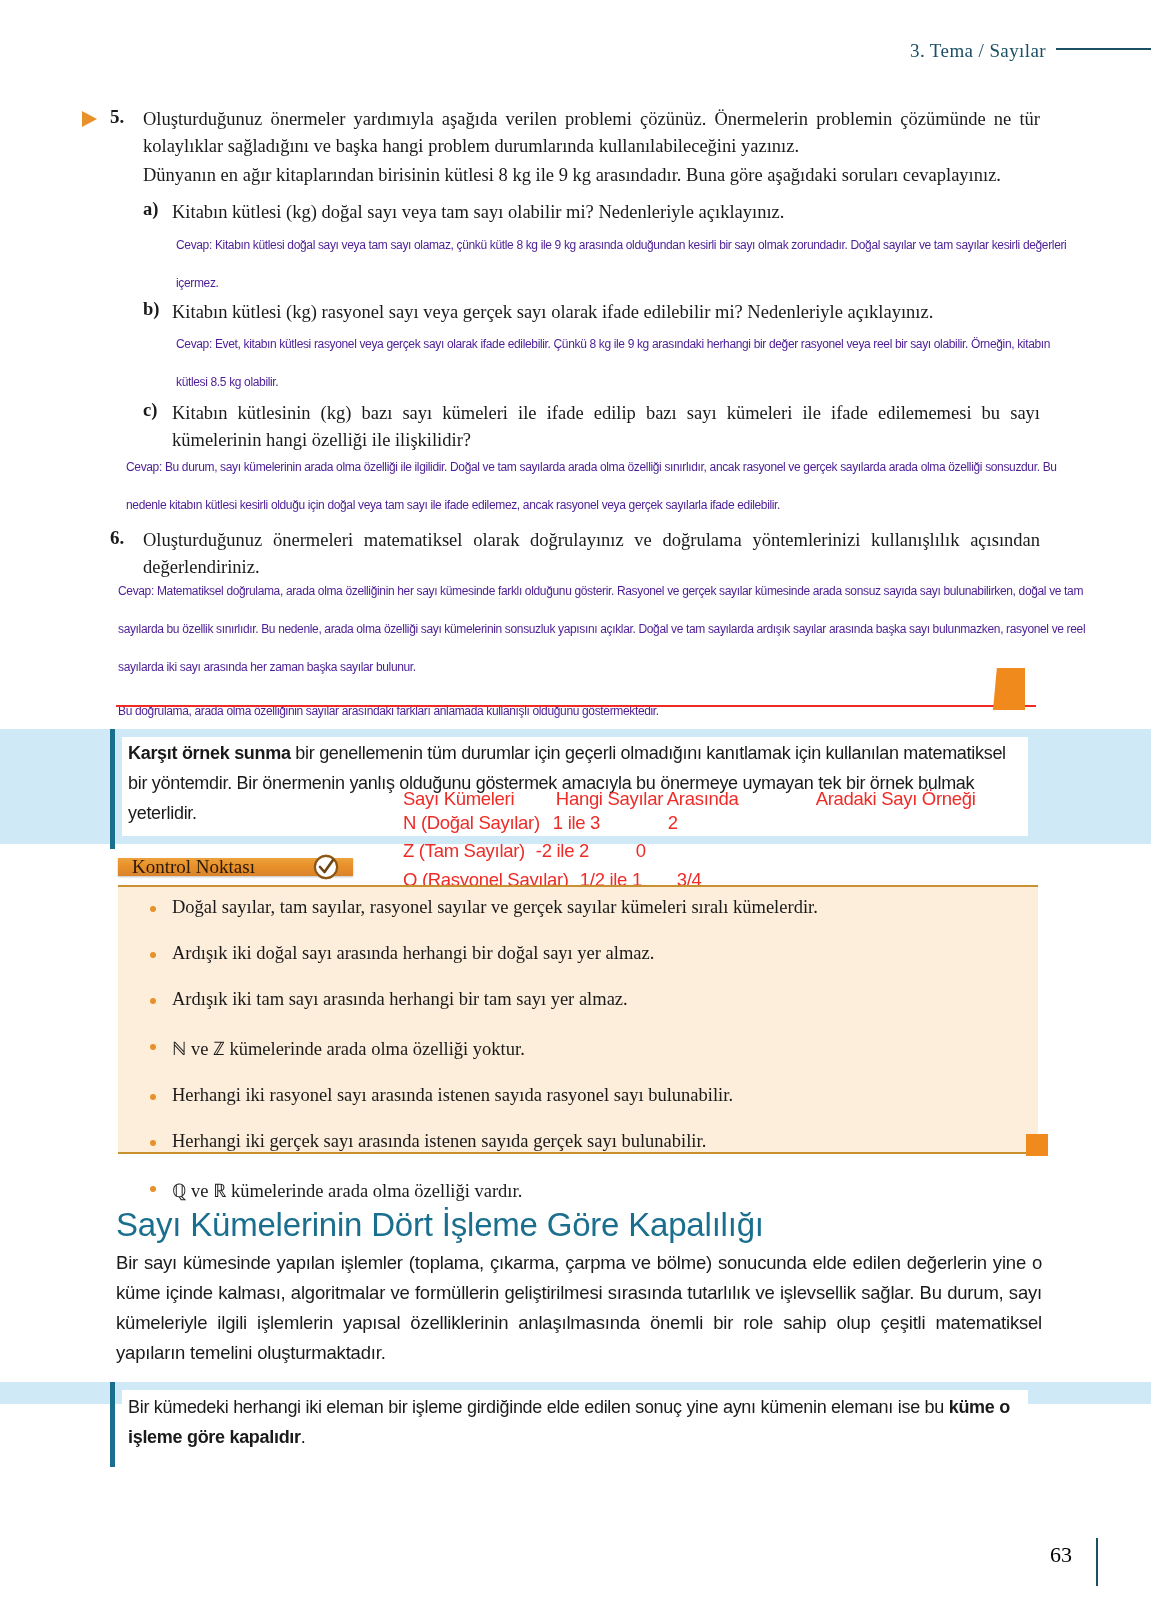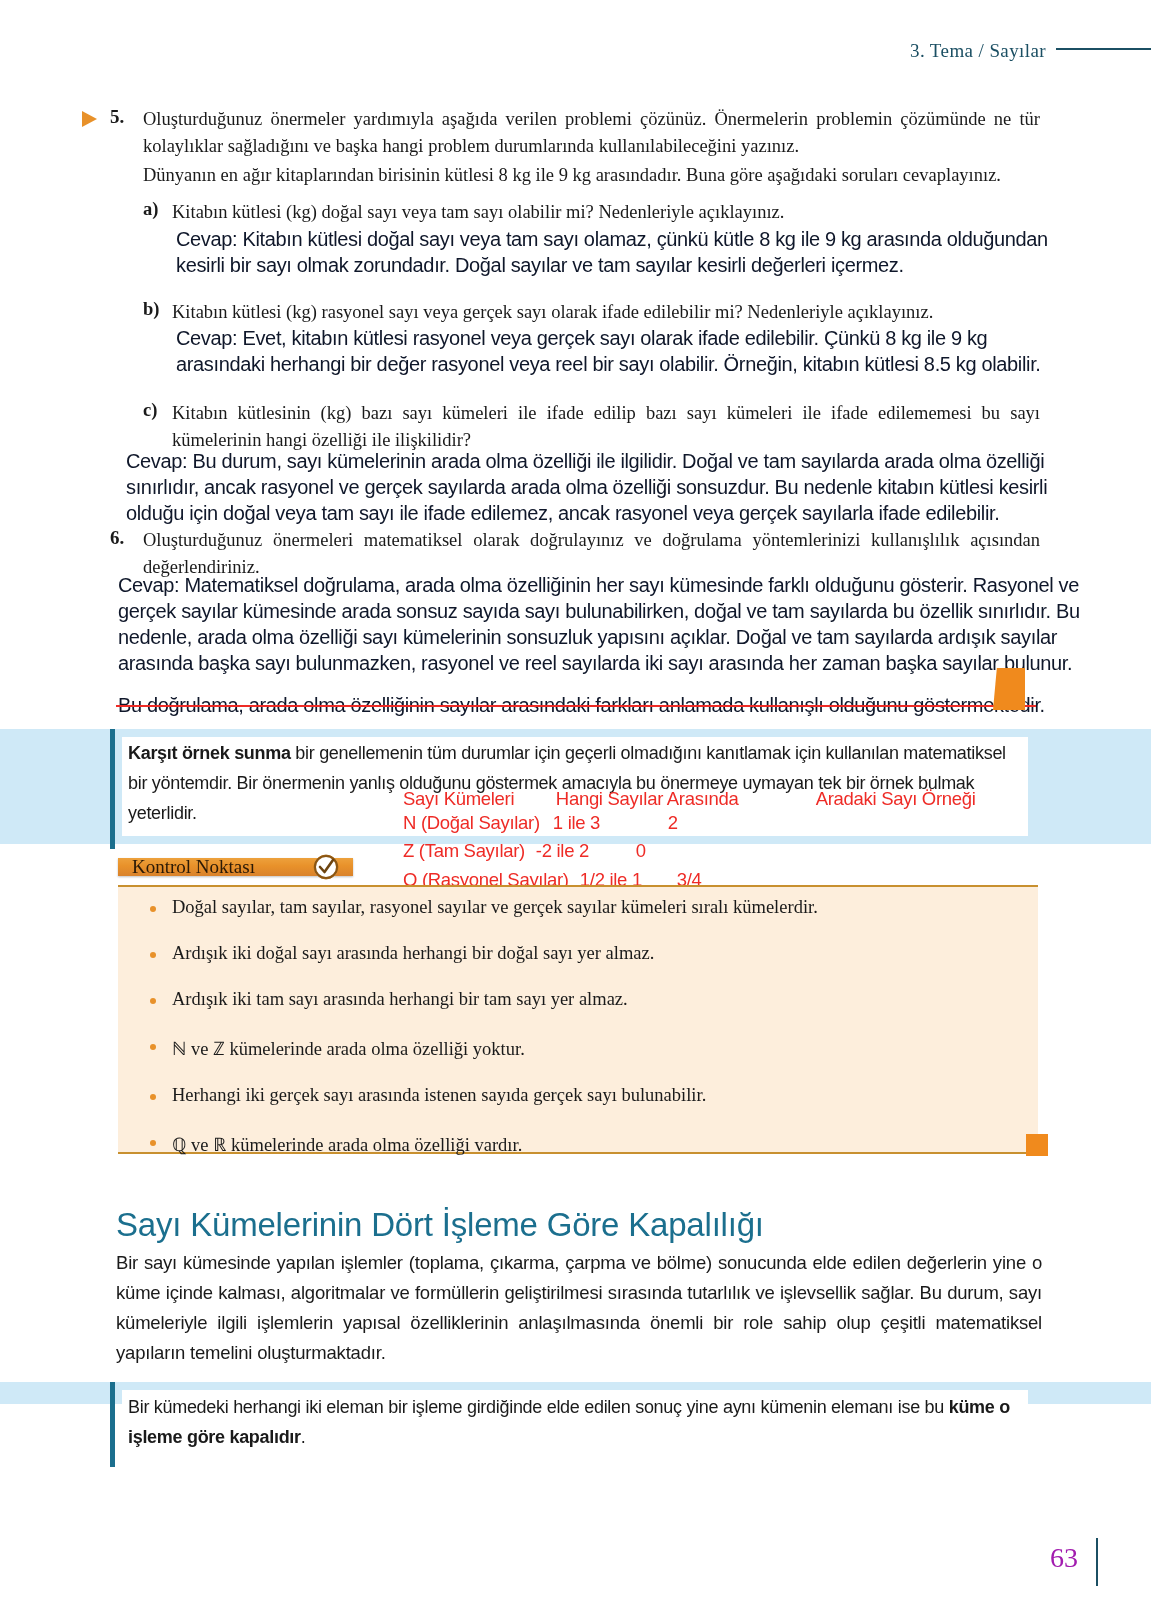--- a/index.html
+++ b/index.html
@@ -39,23 +39,23 @@
   }
   .q-text{
     position:absolute;font-size:18.5px;line-height:27px;color:#1a1a1a;
     font-family:"Liberation Serif", serif;text-align:justify;
   }
   .sub-label{
     position:absolute;font-weight:bold;font-size:18.5px;color:#1a1a1a;
     font-family:"Liberation Serif", serif;
   }
   .answer{
-    position:absolute;color:#0f172a;
-    font-family:"Liberation Sans", sans-serif;
-    font-size:20px;line-height:26px;
+    position:absolute;color:#4c1d95;
+    font-family:"Liberation Sans", sans-serif;
+    font-size:12px;line-height:38px;
     letter-spacing:-.35px;
   }
 
   
   .blue-band{
     position:absolute;background:#cfe9f7;
   }
   .blue-bar{
     position:absolute;width:5px;background:#1b6f8e;
   }
@@ -127,21 +127,21 @@
   .body-par{
     position:absolute;
     font-family:"Liberation Sans", sans-serif;
     font-size:18.5px;line-height:30px;color:#1a1a1a;
     text-align:justify;letter-spacing:-.2px;
   }
 
   
   .pg-num{
     position:absolute;font-family:"Liberation Serif", serif;
-    font-size:28px;color:#a21caf;
+    font-size:22px;color:#000000;
   }
   .pg-rule{position:absolute;width:2px;background:#1b4f63;}
 
   .strike-through{
     position:absolute;height:1.5px;background:#ee2b26;
   }
 </style>
 </head>
 <body>
 
@@ -218,20 +218,21 @@
         <path d="M9 15 L13.5 20 L22 8" fill="none" stroke="#6d4410" stroke-width="2.6" stroke-linecap="round" stroke-linejoin="round"></path>
       </svg>
     </span>
   </div>
 
   <ul class="kn-ul" style="left:118px;top:897px;width:915px;">
     <li>Doğal sayılar, tam sayılar, rasyonel sayılar ve gerçek sayılar kümeleri sıralı kümelerdir.</li>
     <li>Ardışık iki doğal sayı arasında herhangi bir doğal sayı yer almaz.</li>
     <li>Ardışık iki tam sayı arasında herhangi bir tam sayı yer almaz.</li>
     <li class="bb">ℕ ve ℤ kümelerinde arada olma özelliği yoktur.</li>
+    <li>Herhangi iki rasyonel sayı arasında istenen sayıda rasyonel sayı bulunabilir.</li>
     <li>Herhangi iki gerçek sayı arasında istenen sayıda gerçek sayı bulunabilir.</li>
     <li class="bb">ℚ ve ℝ kümelerinde arada olma özelliği vardır.</li>
   </ul>
 
   <div class="flag" style="left:1026px;top:1134px;width:22px;height:22px;"></div>
 
   <div class="sec-head" style="left:116px;top:1198px;width:900px;">Sayı Kümelerinin Dört İşleme Göre Kapalılığı</div>
   <div class="body-par" style="left:116px;top:1248px;width:926px;">Bir sayı kümesinde yapılan işlemler (toplama, çıkarma, çarpma ve bölme) sonucunda elde edilen değerlerin yine o küme içinde kalması, algoritmalar ve formüllerin geliştirilmesi sırasında tutarlılık ve işlevsellik sağlar. Bu durum, sayı kümeleriyle ilgili işlemlerin yapısal özelliklerinin anlaşılmasında önemli bir role sahip olup çeşitli matematiksel yapıların temelini oluşturmaktadır.</div>
 
   <div class="blue-band" style="left:0;top:1382px;width:1151px;height:22px;"></div>

